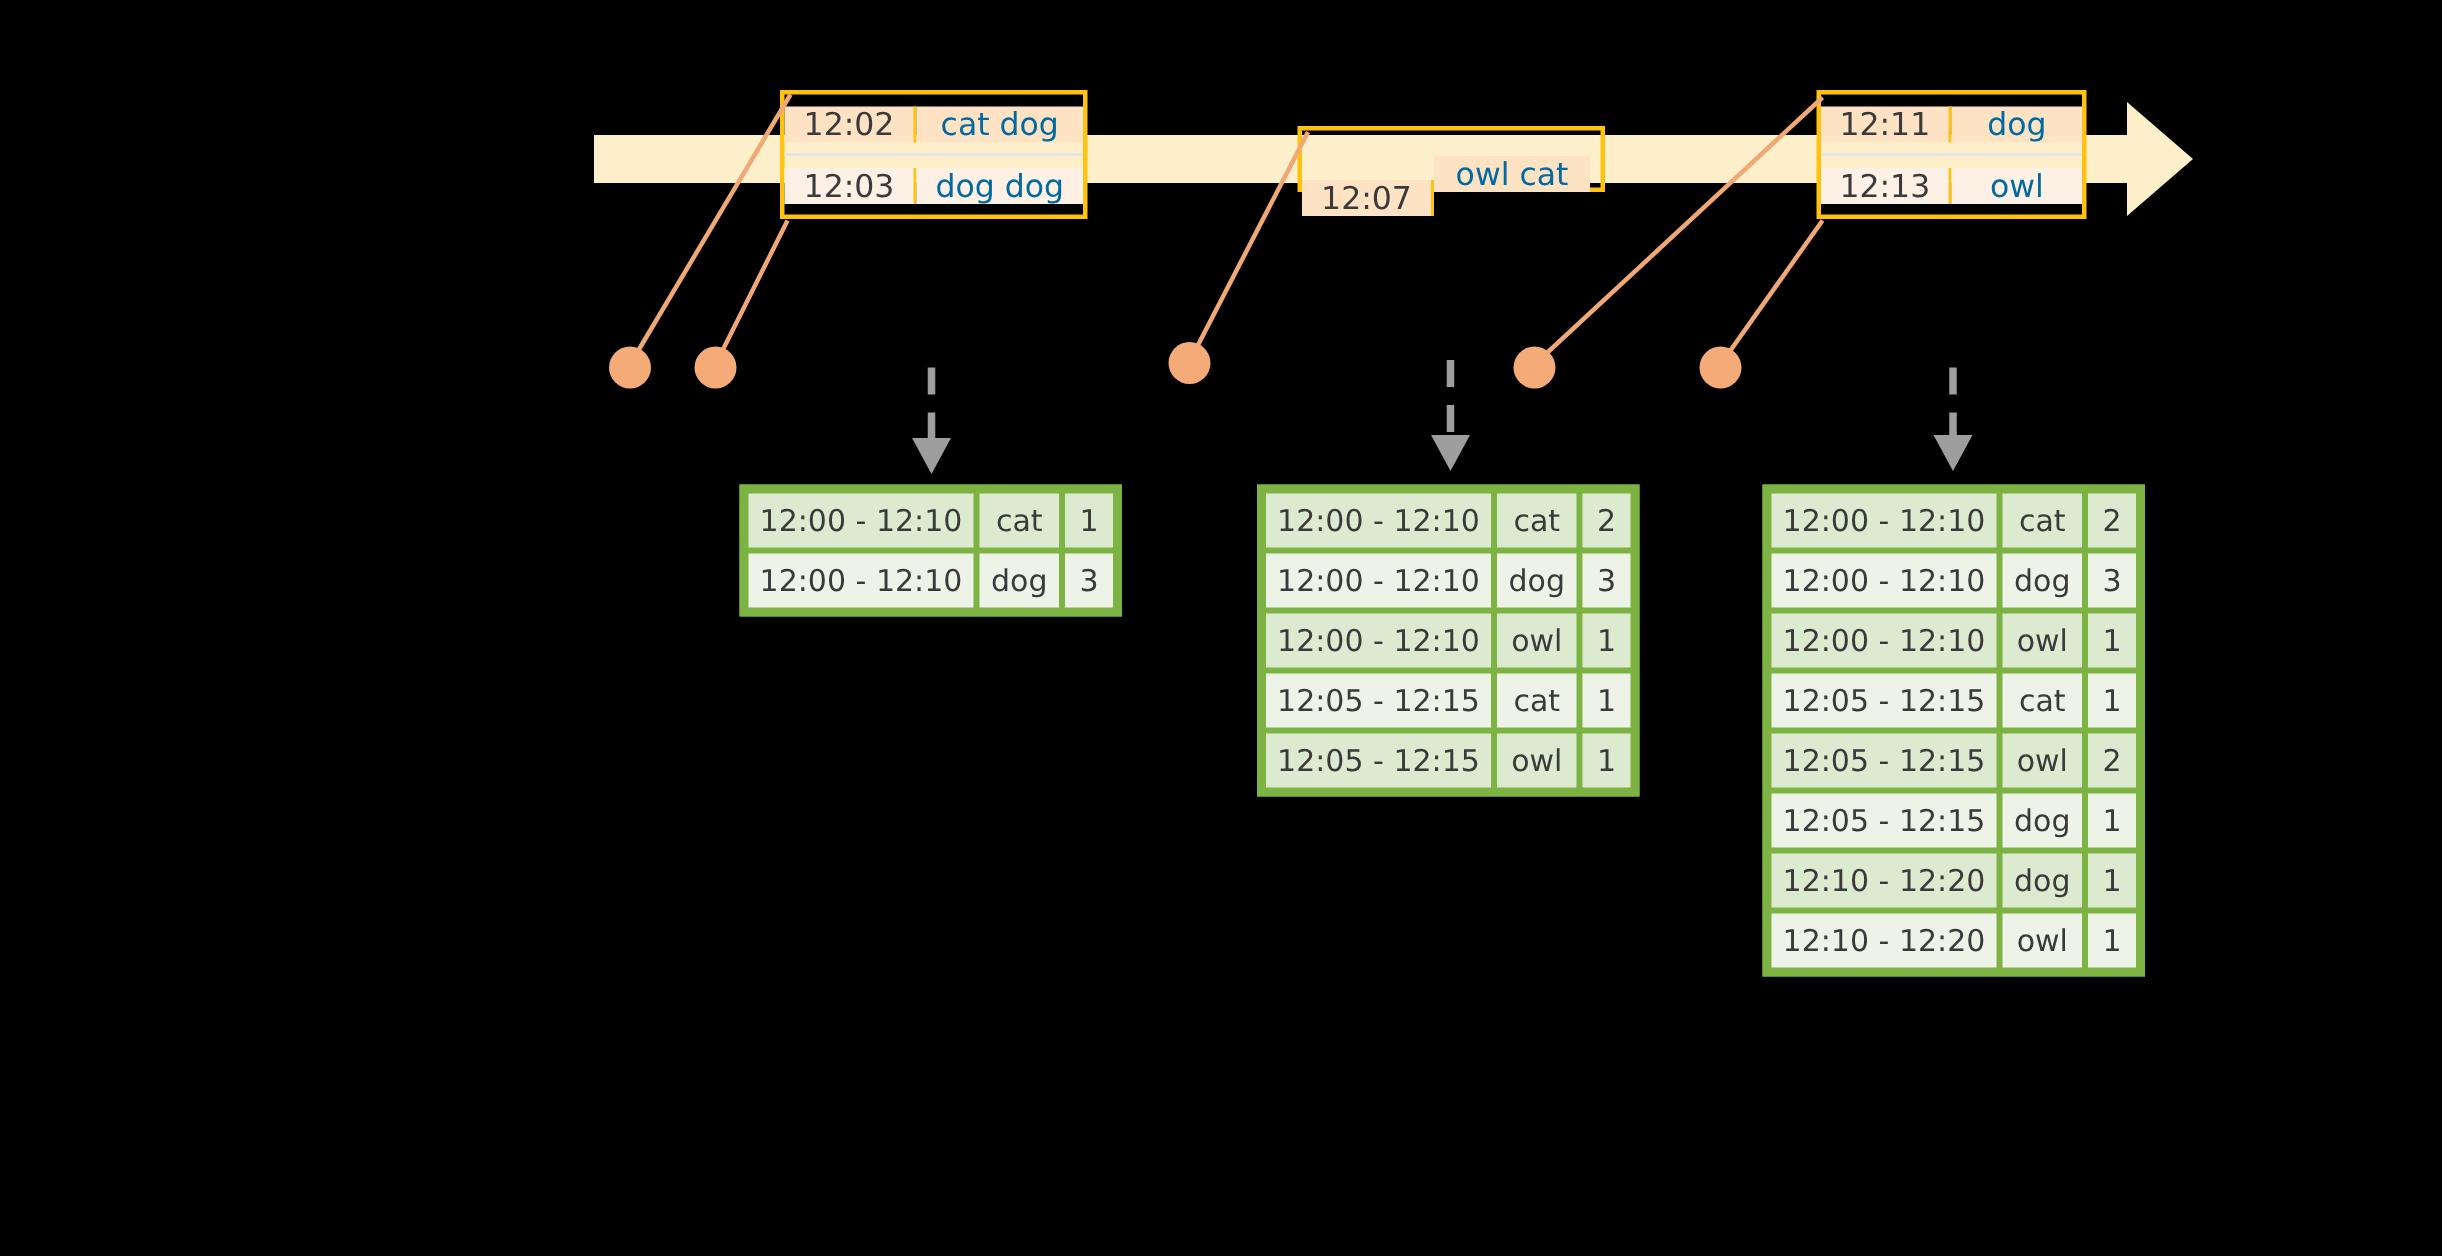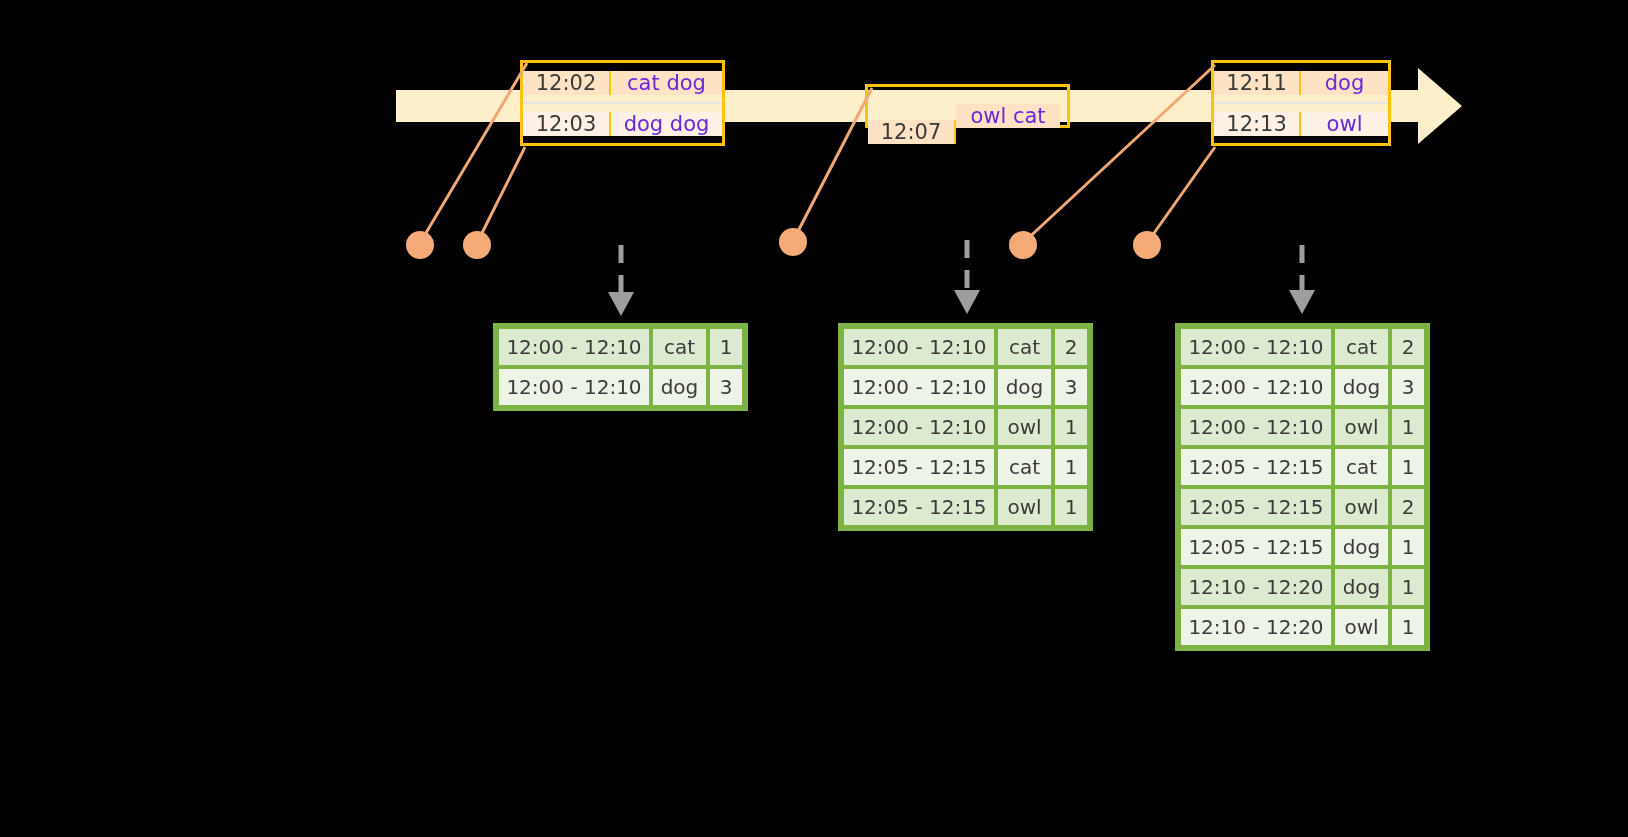--- a/index.html
+++ b/index.html
@@ -13,21 +13,21 @@
            border-left:44px solid #fdefc9;}
 
   
   .ev{position:absolute;border:3px solid #ffc20e;box-sizing:border-box;display:flex;flex-direction:column;}
   .ev-row{display:flex;flex:1 1 auto;align-items:center;}
   .ev-row + .ev-row{border-top:2px solid #e5e5e5;}
   .ev-time{display:flex;align-items:center;justify-content:center;
            border-right:2px solid #ffc20e;box-sizing:border-box;
            font-size:21px;color:#3a3a3a;}
   .ev-word{display:flex;align-items:center;justify-content:center;
-           box-sizing:border-box;font-size:21px;color:#6d28d9;}
+           box-sizing:border-box;font-size:21px;color:#0369a1;}
   .sh-a .ev-time,.sh-a .ev-word{background:#fde3c4;}
   .sh-b .ev-time,.sh-b .ev-word{background:#fdf1e5;}
 
   
   #ev1{left:520px;top:60px;width:205px;height:86px;}
   #ev1 .ev-time{width:88px;}
   #ev1 .ev-word{width:111px;}
   
   #ev2{left:865px;top:84px;width:205px;height:44px;}
   #ev2 .ev-time{width:88px;margin-top:33px;}

